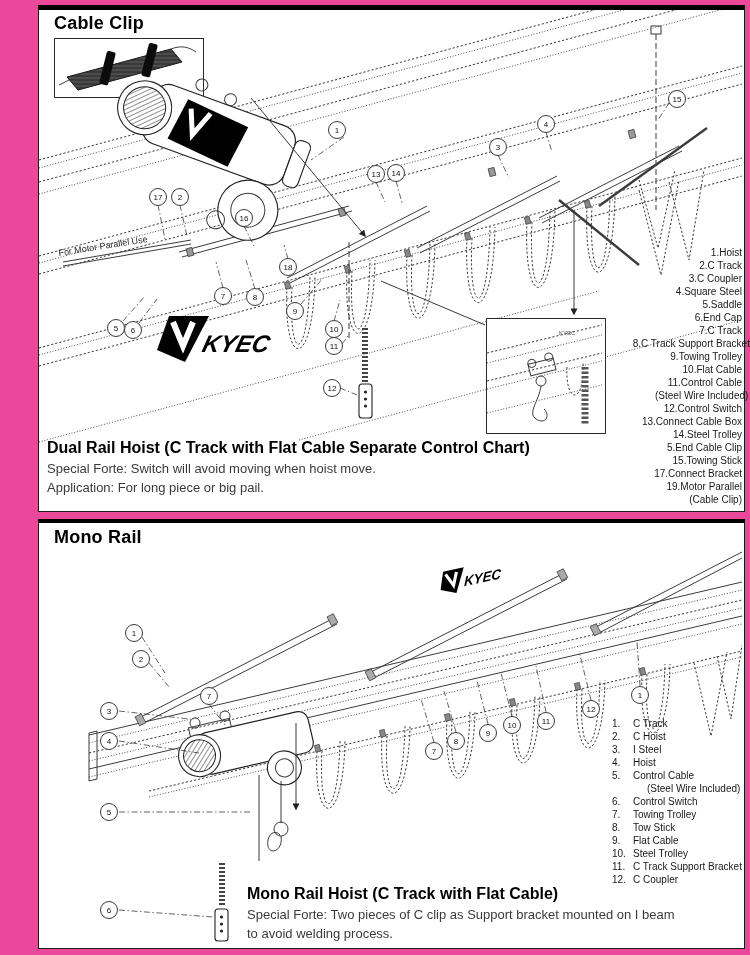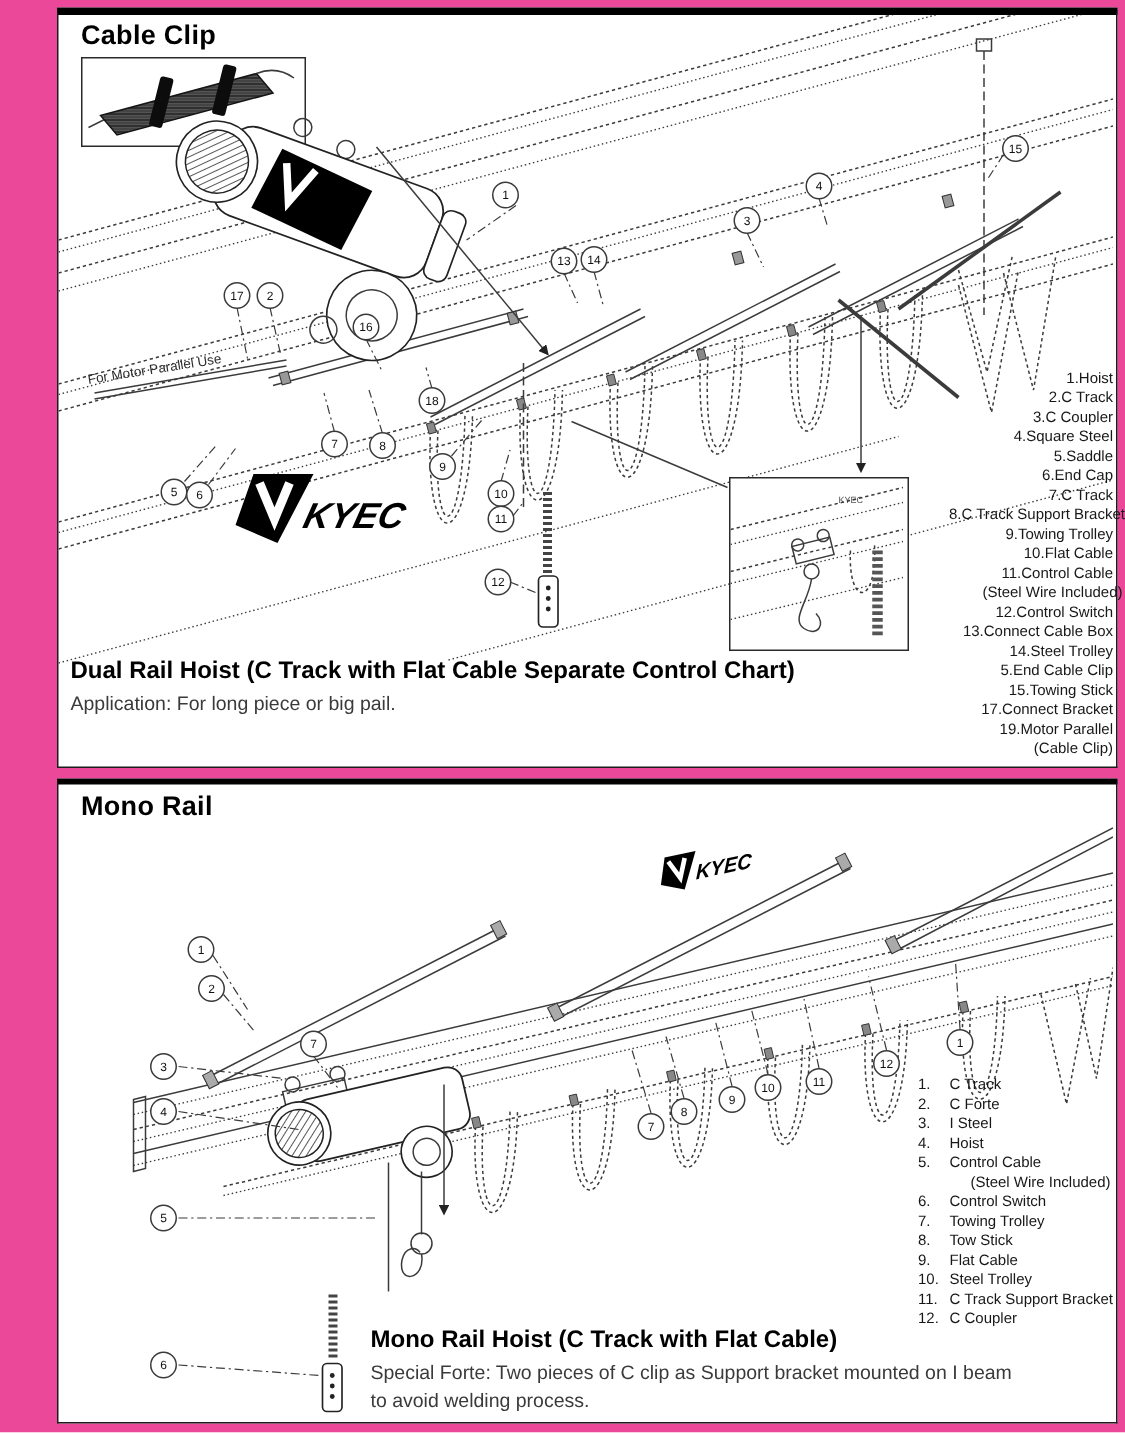--- a/index.html
+++ b/index.html
@@ -385,20 +385,21 @@
         </div>
 
         <div class="prow">
           <span class="pnum">19.</span><span>Motor Parallel</span>
           <div class="psub">(Cable Clip)</div>
         </div>
       </div>
 
     <div class="tblock" style="left:8px;top:429px;width:565px;">
       <div class="ttitle">Dual Rail Hoist (C Track with Flat Cable Separate Control Chart)</div>
+      <div class="tline">Special Forte: Switch will avoid moving when hoist move.</div>
       <div class="tline">Application: For long piece or big pail.</div>
     </div>
   </div>
 
   <div class="box" id="mono-box">
 
     <div class="h1" style="left:15px;top:4px;">Mono Rail</div>
 
     <svg class="drawing" width="703" height="421" viewBox="0 0 703 421">
 
@@ -570,21 +571,21 @@
     </svg>
 
     <div class="parts" style="left:573px;top:194px;width:128px;">
 
         <div class="prow">
           <span class="pnum">1.</span><span>C Track</span>
           
         </div>
 
         <div class="prow">
-          <span class="pnum">2.</span><span>C Forte</span>
+          <span class="pnum">2.</span><span>C Hoist</span>
           
         </div>
 
         <div class="prow">
           <span class="pnum">3.</span><span>I Steel</span>
           
         </div>
 
         <div class="prow">
           <span class="pnum">4.</span><span>Hoist</span>

